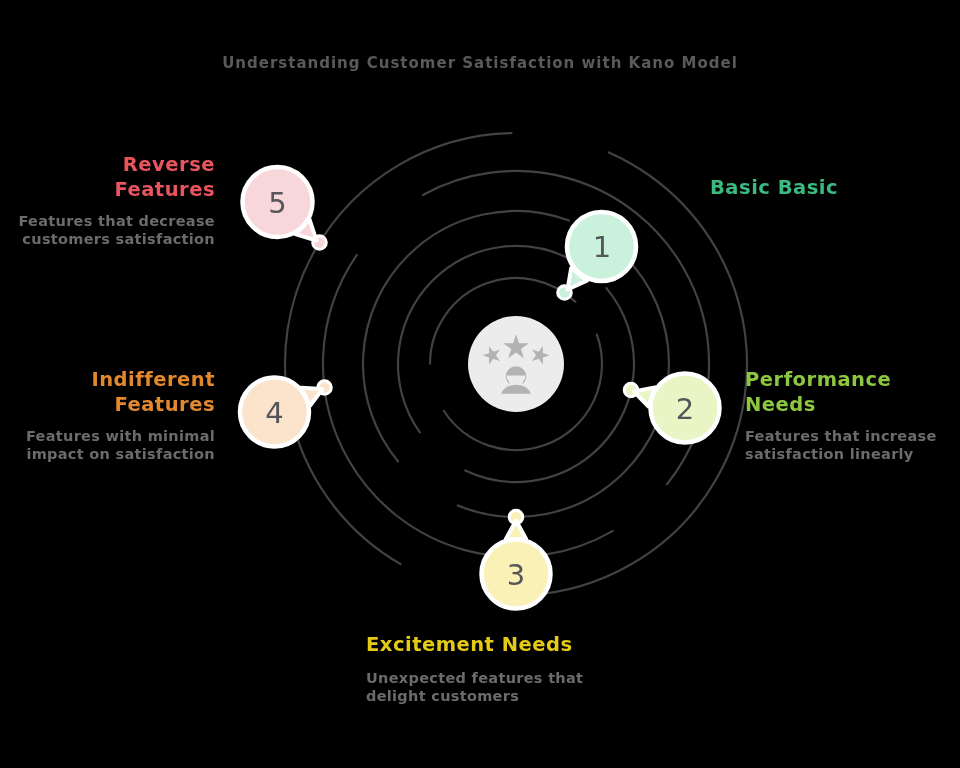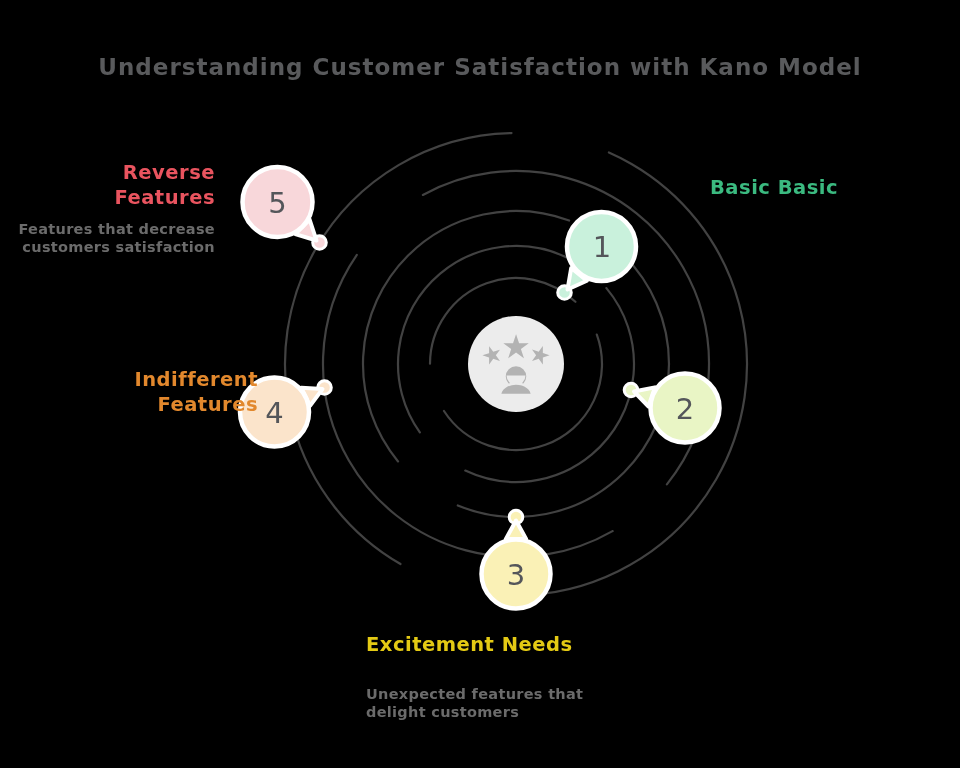--- a/index.html
+++ b/index.html
@@ -8,21 +8,21 @@
     background: #000000;
     font-family: "DejaVu Sans", "Liberation Sans", sans-serif;
     overflow: hidden;
   }
   .stage { position: relative; width: 960px; height: 768px; }
   .diagram-svg { position: absolute; left: 0; top: 0; }
 
   .page-title {
     position: absolute; top: 54px; left: 0; width: 100%;
     margin: 0; text-align: center;
-    font-size: 23px; font-weight: 700; letter-spacing: 1px;
+    font-size: 15px; font-weight: 700; letter-spacing: 1px;
     white-space: nowrap;
   }
 
   .label-block { position: absolute; }
   .label-heading {
     font-size: 19.5px; font-weight: 700; line-height: 25px;
     letter-spacing: 0.5px; white-space: pre-line;
   }
   .label-desc {
     margin-top: 11px;
@@ -107,32 +107,40 @@
       <path class="bubble-tail" d="M309.6 219.5 L316.5 240.5 L295.3 234.1 Z" fill="#f8d7da"></path>
       <circle class="bubble-circle" cx="277.5" cy="202" r="35" fill="#f8d7da"></circle>
       <text class="bubble-num" x="277.5" y="212.5">5</text>
     </g>
   </svg>
 
   <div class="label-block" style="left:710px; top:175px; width:230px;">
     <div class="label-heading" style="color: rgb(59, 186, 128);">Basic Basic</div>
   </div>
 
+  <div class="label-block" style="left:745px; top:367px; width:210px;">
+    <div class="label-heading" style="color: rgb(141, 198, 63);">Performance
+Needs</div>
+    <div class="label-desc">Features that increase
+satisfaction linearly</div>
+  </div>
 
   <div class="label-block align-center" style="left:366px; top:632px; width:300px;">
     <div class="label-heading" style="color: rgb(228, 202, 20);">Excitement Needs</div>
-    <div class="label-desc" style="margin-top:29px;">Unexpected features that
+    <div class="label-desc" style="margin-top:13px;">Unexpected features that
 delight customers</div>
   </div>
 
-  <div class="label-block align-right" style="right:702px; top:367px; width:210px;">
+  <div class="label-block align-right" style="right:745px; top:367px; width:210px;">
     <div class="label-heading" style="color: rgb(226, 136, 45);">Indifferent
 Features</div>
+    <div class="label-desc">Features with minimal
+impact on satisfaction</div>
   </div>
 
-  <div class="label-block align-right" style="right:745px; top:160px; width:210px;text-decoration:underline;">
+  <div class="label-block align-right" style="right:745px; top:152px; width:210px;text-decoration:underline;">
     <div class="label-heading" style="color: rgb(233, 84, 95);">Reverse
 Features</div>
     <div class="label-desc">Features that decrease
 customers satisfaction</div>
   </div>
 
 </div>
 
 </body></html>

